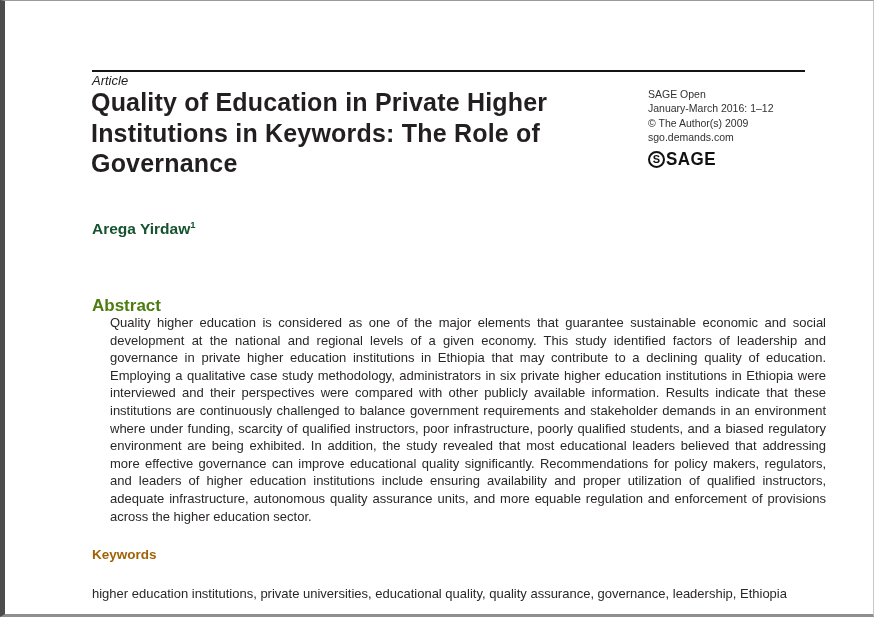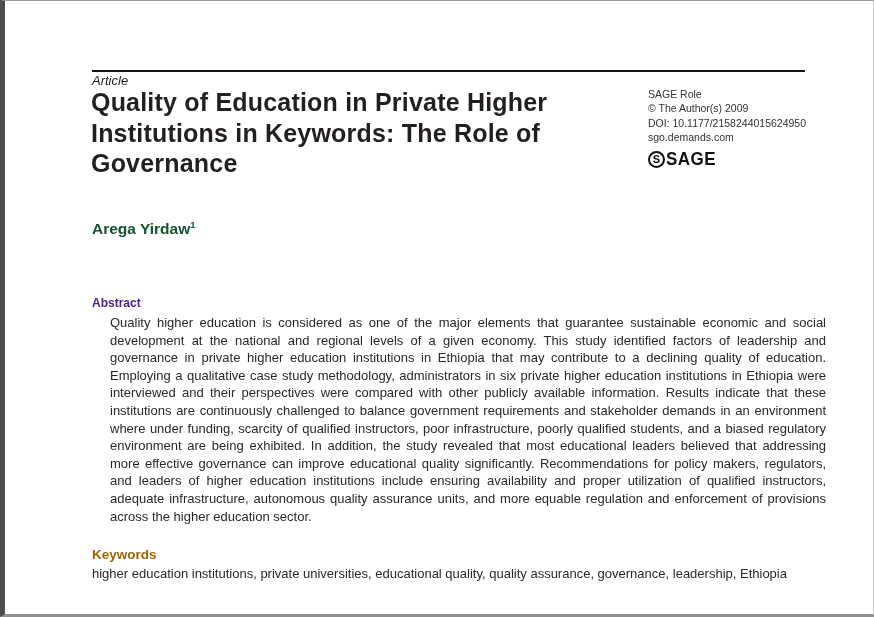--- a/index.html
+++ b/index.html
@@ -95,23 +95,23 @@
   .author-line sup {
     font-size: 9.5px;
     font-weight: bold;
     vertical-align: super;
     line-height: 0;
   }
   .abstract-heading {
     position: absolute;
     left: 87px;
     top: 295px;
-    font-size: 12px;
+    font-size: 17px;
     font-weight: bold;
-    color: #4c1d95;
+    color: #4d7c0f;
   }
   .abstract-body {
     position: absolute;
     left: 105px;
     top: 313px;
     width: 716px;
     font-size: 13px;
     line-height: 17.6px;
     text-align: justify;
     color: #2b2728;
@@ -120,42 +120,42 @@
     position: absolute;
     left: 87px;
     top: 546px;
     font-size: 13.5px;
     font-weight: bold;
     color: #a16207;
   }
   .keywords-body {
     position: absolute;
     left: 87px;
-    top: 564px;
+    top: 584px;
     width: 716px;
     font-size: 13px;
     line-height: 17px;
     color: #2b2728;
   }
 </style>
 </head>
 <body>
 
 <div class="page">
 
   <div class="article-label">Article</div>
 
   <div class="header-rule"></div>
 
   <h1 class="paper-title" style="margin:0;">Quality of Education in Private Higher Institutions in Keywords: The Role of Governance</h1>
 
   <div class="journal-meta">
-    <div>SAGE Role</div>
+    <div>SAGE Open</div>
+    <div>January-March 2016: 1–12</div>
     <div>© The Author(s) 2009</div>
-    <div>DOI: 10.1177/2158244015624950</div>
     <div>sgo.demands.com</div>
     <div class="sage-logo">
       <span class="logo-circle">S</span>
       <span class="logo-word">SAGE</span>
     </div>
   </div>
 
   <div class="author-line">
     <span>Arega Yirdaw</span><sup>1</sup>
   </div>

